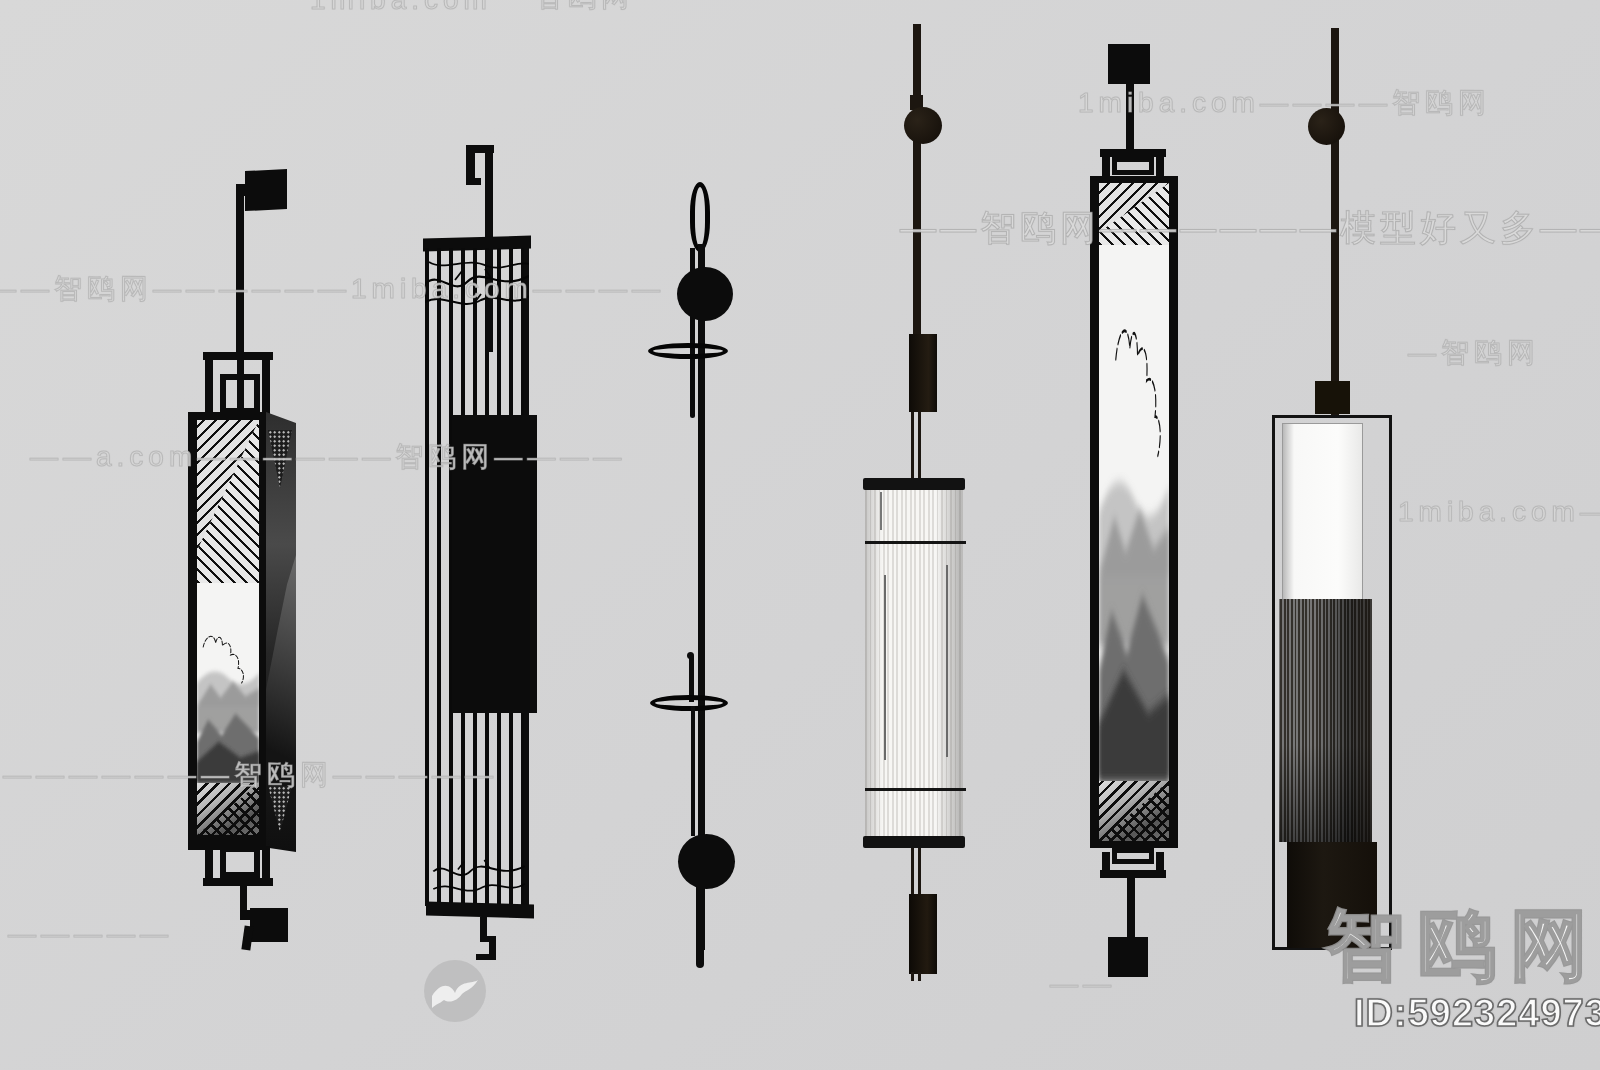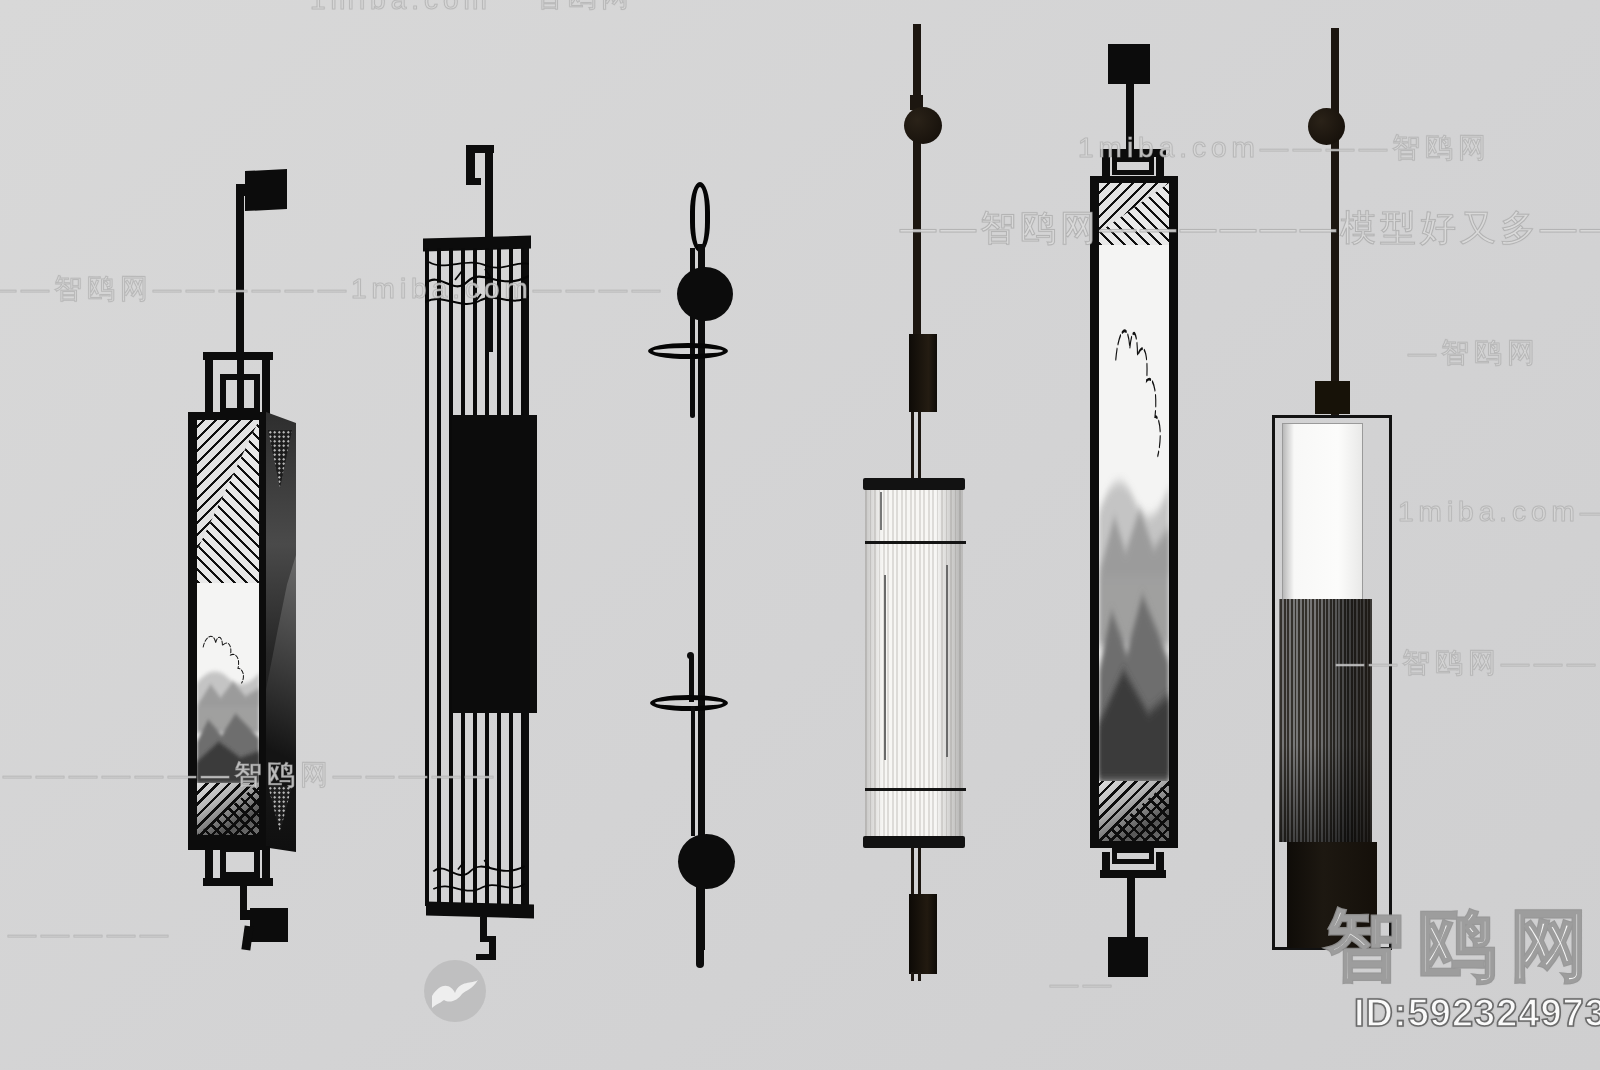--- a/index.html
+++ b/index.html
@@ -48,25 +48,25 @@
   .lampgrp{position:absolute;inset:0;z-index:2;}
   .ring{position:absolute;border:5px solid #050505;border-radius:50%;background:transparent;box-sizing:border-box;}
 </style>
 </head>
 <body>
 
 <div class="canvas">
 
   <div class="wm-tile" style="left:310px;top:-16px;">1miba.com</div>
   <div class="wm-tile" style="left:535px;top:-22px;">智鸥网</div>
-  <div class="wm-tile" style="left:1078px;top:84px;margin-top:45px;">1miba.com————智鸥网</div>
+  <div class="wm-tile" style="left:1078px;top:84px;">1miba.com————智鸥网</div>
   <div class="wm-tile" style="left:-12px;top:270px;">——智鸥网——————1miba.com————</div>
   <div class="wm-tile" style="left:1408px;top:334px;">—智鸥网</div>
+  <div class="wm-tile" style="left:30px;top:438px;">——a.com——————智鸥网————</div>
   <div class="wm-tile" style="left:1398px;top:496px;">1miba.com—</div>
-  <div class="wm-tile" style="left:1336px;top:644px;">——智鸥网———</div>
   <div class="wm-tile" style="left:-30px;top:756px;">————————智鸥网—————</div>
   <div class="wm-tile" style="left:8px;top:918px;">—————</div>
   <div class="wm-tile" style="left:1050px;top:968px;">——</div>
   <div class="wm-line-top" style="left:900px;top:204px;">——智鸥网——————模型好又多———</div>
 
   <div class="lampgrp" title="column wall lamp with ink-mountain shade and hatched bands, perspective view">
     <div class="abs blk" style="left:245px;top:170px;width:42px;height:40px;transform:skewY(-3deg);"></div>
     <div class="abs blk" style="left:236px;top:184px;width:16px;height:12px;"></div>
     <div class="abs blk" style="left:236px;top:190px;width:8px;height:166px;"></div>
     <div class="abs blk" style="left:203px;top:352px;width:70px;height:8px;"></div>

